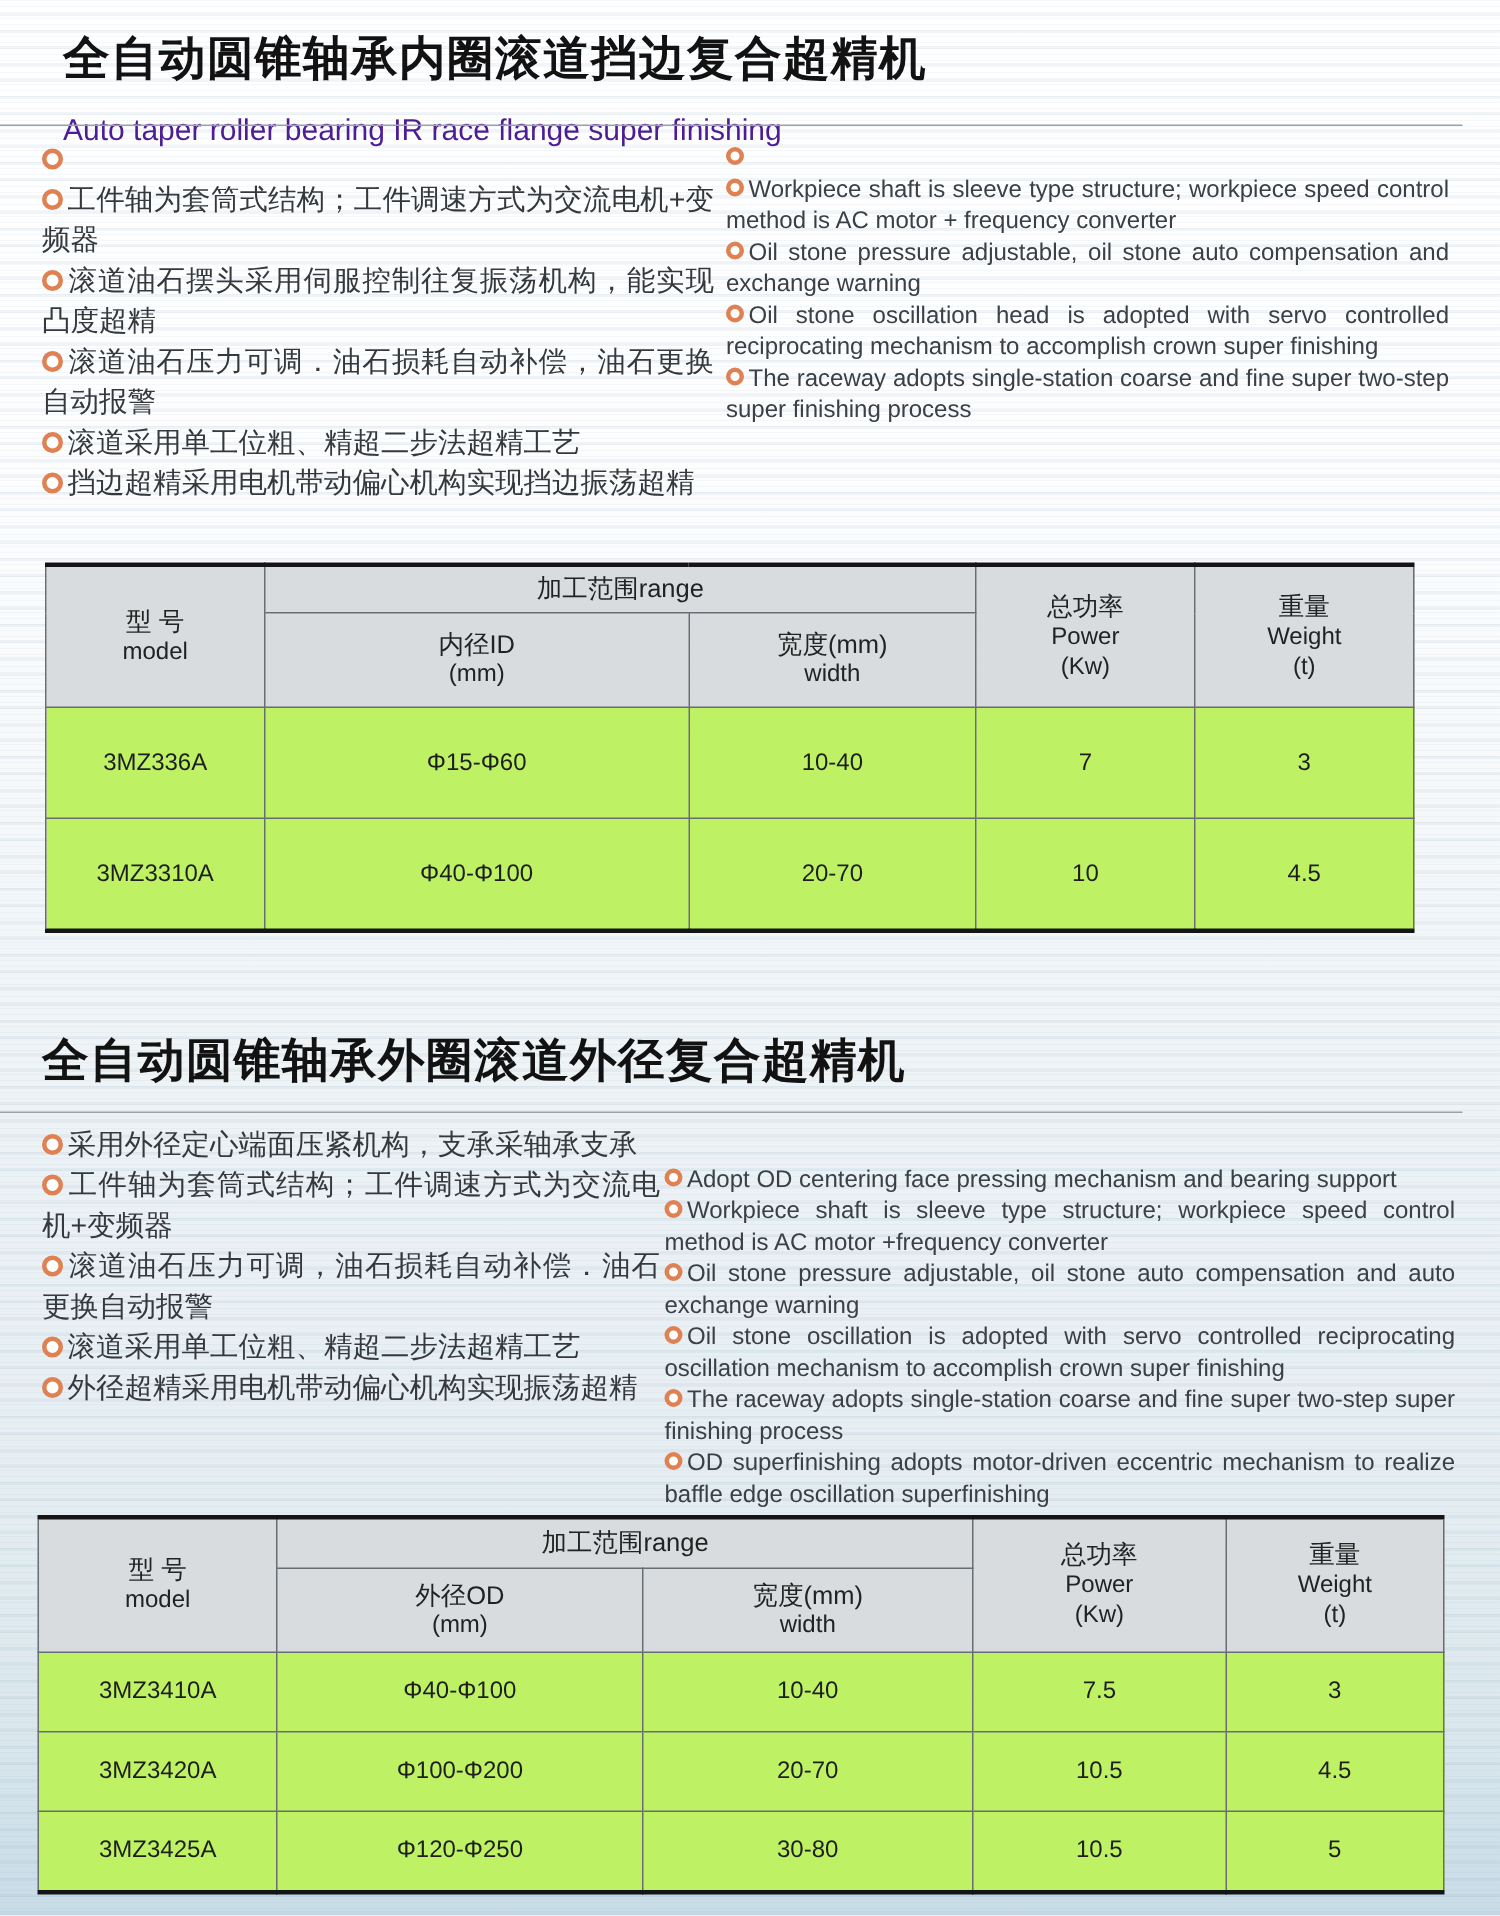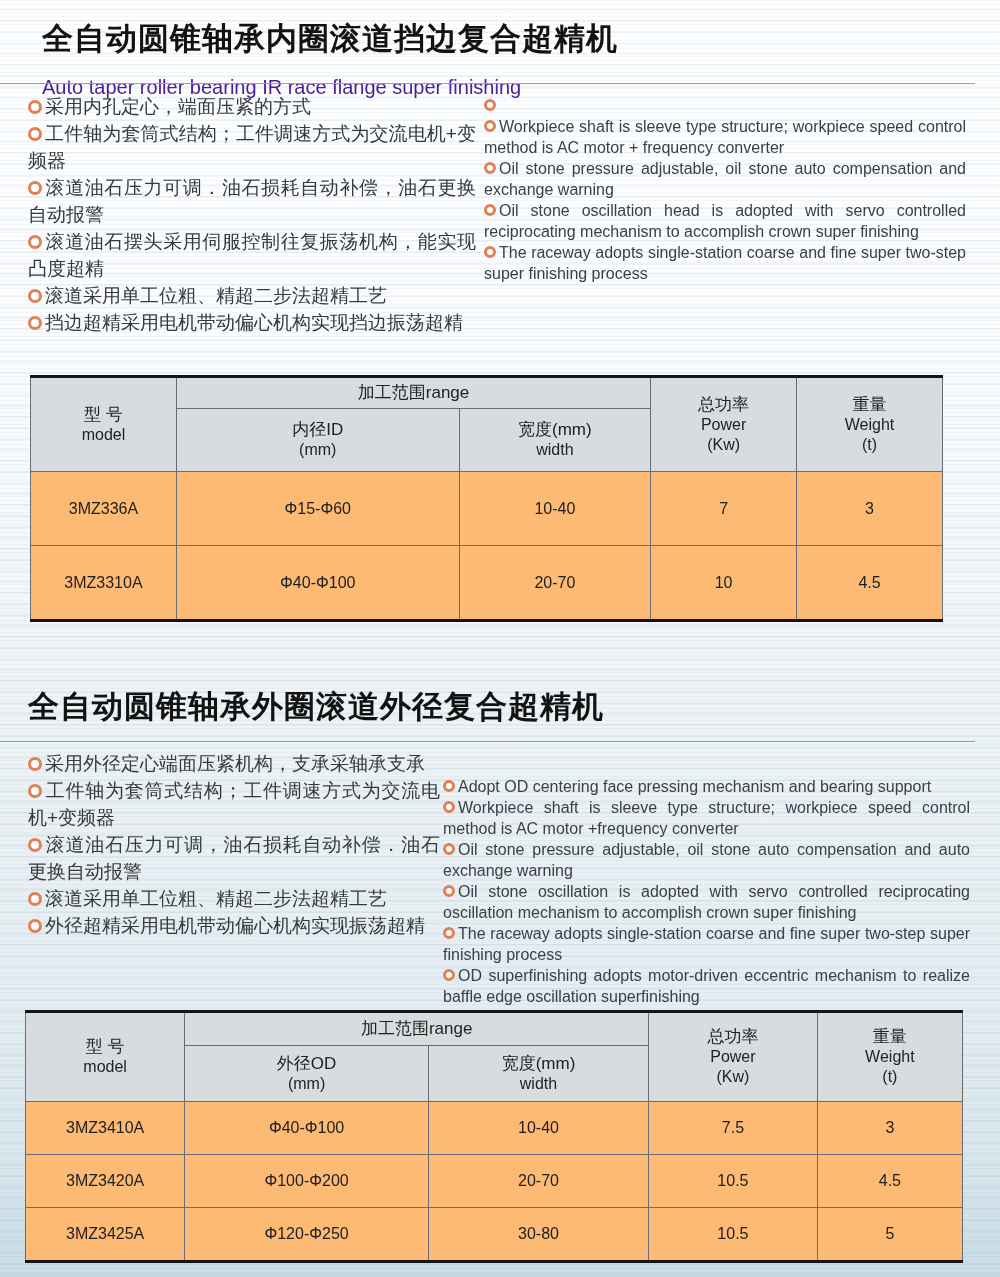--- a/index.html
+++ b/index.html
@@ -25,43 +25,43 @@
   
   .feat-zh p{margin:0;font-size:19px;line-height:27px;color:#35393d;text-align:justify;}
   .feat-en p{margin:0;font-size:16px;line-height:21px;color:#3a4046;text-align:justify;}
   
   table.spec{border-collapse:collapse;width:100%;table-layout:fixed;
              border-top:3px solid #151515;border-bottom:3px solid #151515;
              border-left:1px solid #8b9094;border-right:1px solid #8b9094;}
   table.spec th, table.spec td{border:1px solid #686d71;text-align:center;vertical-align:middle;
              font-weight:normal;padding:0;}
   table.spec th{background:#d8dcdf;color:#222;font-size:16px;line-height:20px;}
-  table.spec td{background:#fdba74;color:#1e1e1e;font-size:16px;}
+  table.spec td{background:#bef264;color:#1e1e1e;font-size:16px;}
   .hdr-zh{font-size:17px;}
   .t1 .hrow1 th{height:30px;}
   .t1 .hrow2 th{height:62px;}
   .t1 td{height:73px;}
   .t2 .hrow1 th{height:32px;}
   .t2 .hrow2 th{height:55px;}
   .t2 td{height:52px;}
 </style>
 </head>
 <body>
 
 <div class="abs" style="left:42px;top:22px;">
   <h1 class="title-zh">全自动圆锥轴承内圈滚道挡边复合超精机</h1>
   <h2 class="title-en">Auto taper roller bearing IR race flange super finishing</h2>
 </div>
 <div class="abs divider" style="left:0;top:83px;width:975px;"></div>
 
 <div class="abs feat-zh" style="left:28px;top:93px;width:448px;">
-  <p><span class="ring"></span><span>采用内孔定心，端面压紧的方式</span></p>
+  <p><span class="ring"></span></p>
   <p><span class="ring"></span><span>工件轴为套筒式结构；工件调速方式为交流电机+变频器</span></p>
+  <p><span class="ring"></span><span>滚道油石摆头采用伺服控制往复振荡机构，能实现凸度超精</span></p>
   <p><span class="ring"></span><span>滚道油石压力可调．油石损耗自动补偿，油石更换自动报警</span></p>
-  <p><span class="ring"></span><span>滚道油石摆头采用伺服控制往复振荡机构，能实现凸度超精</span></p>
   <p><span class="ring"></span><span>滚道采用单工位粗、精超二步法超精工艺</span></p>
   <p><span class="ring"></span><span>挡边超精采用电机带动偏心机构实现挡边振荡超精</span></p>
 </div>
 
 <div class="abs feat-en" style="left:484px;top:95px;width:482px;">
   <p><span class="ring ring-sm"></span></p>
   <p><span class="ring ring-sm"></span><span>Workpiece shaft is sleeve type structure; workpiece speed control method is AC motor + frequency converter</span></p>
   <p><span class="ring ring-sm"></span><span>Oil stone pressure adjustable, oil stone auto compensation and exchange warning</span></p>
   <p><span class="ring ring-sm"></span><span>Oil stone oscillation head is adopted with servo controlled reciprocating mechanism to accomplish crown super finishing</span></p>
   <p><span class="ring ring-sm"></span><span>The raceway adopts single-station coarse and fine super two-step super finishing process</span></p>

